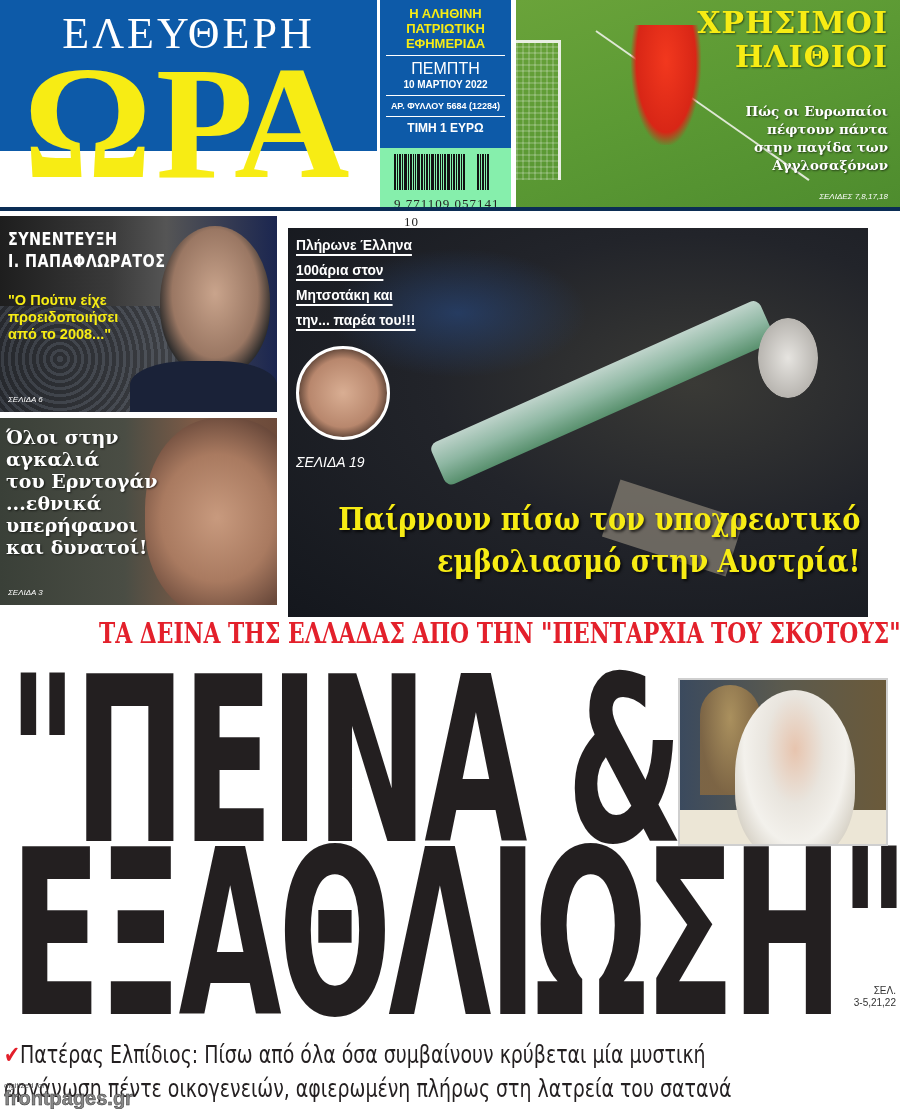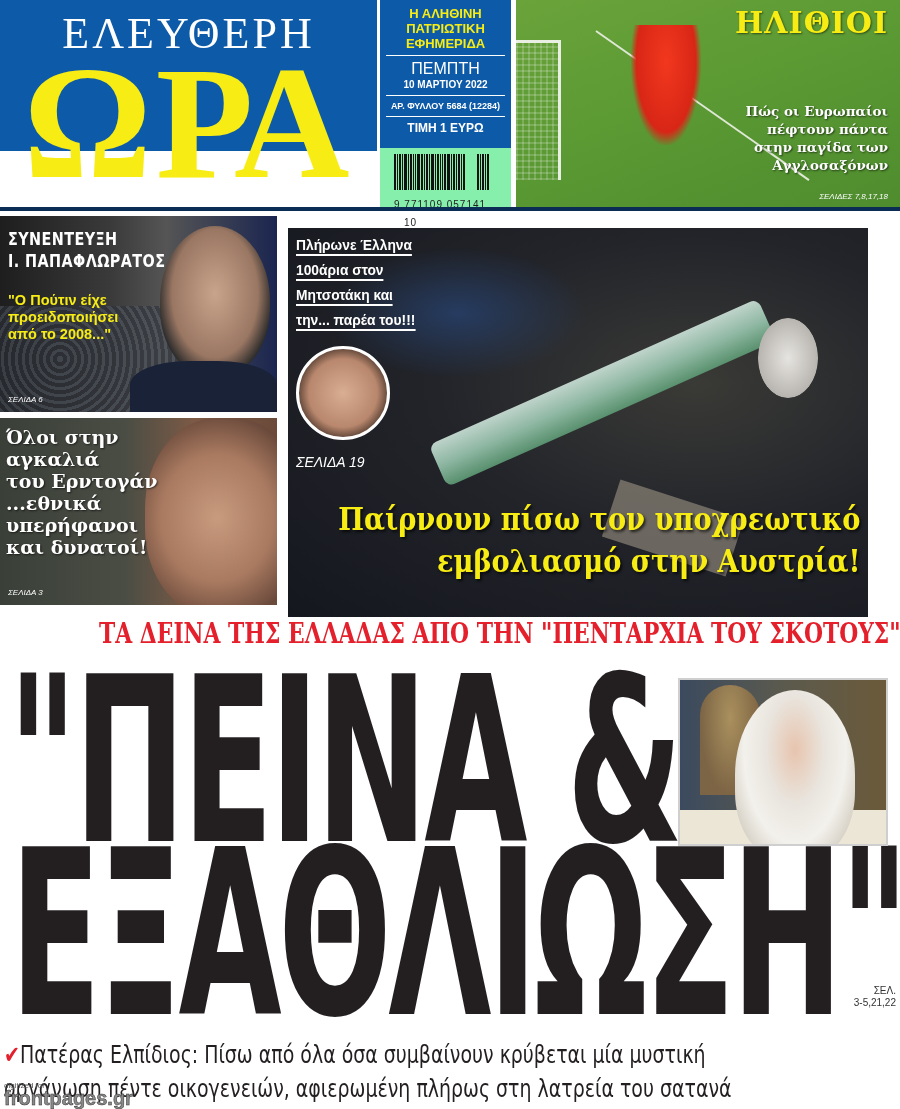--- a/index.html
+++ b/index.html
@@ -26,21 +26,21 @@
   #infobox .tagline { color: #f7ec14; font-weight: bold; font-size: 13px; line-height: 15px; }
   #infobox .rule { height: 1px; background: #ffffff; margin: 4px 2px; }
   #infobox .day { color: #ffffff; font-size: 16px; line-height: 18px; }
   #infobox .date, #infobox .issue, #infobox .price { color: #ffffff; font-weight: bold; }
   #infobox .date { font-size: 10px; line-height: 13px; }
   #infobox .issue { font-size: 9px; line-height: 12px; }
   #infobox .price { font-size: 12px; line-height: 14px; }
   #barcode { position: absolute; left: 14px; top: 154px; width: 110px; height: 48px; }
   #barcode .bars { display: flex; align-items: flex-start; height: 40px; gap: 1px; }
   #barcode .bars span { display: block; background: #111; height: 36px; }
-  #barcode .digits { font-size: 10px; color: #222; font-family: Liberation Sans, sans-serif; letter-spacing: 1px; }
+  #barcode .digits { font-size: 13px; color: #222; font-family: Liberation Serif, serif; letter-spacing: 1px; }
 
   
   #football { left: 516px; top: 0; width: 384px; height: 207px; overflow: hidden;
     background: linear-gradient(160deg, #6aa33a 0%, #5c9a34 45%, #4e8c2e 100%); }
   #football .goal { position: absolute; left: 0; top: 40px; width: 45px; height: 140px;
     border-top: 3px solid #e9efe3; border-right: 3px solid #e9efe3;
     background: repeating-linear-gradient(0deg, rgba(255,255,255,0.18) 0 2px, transparent 2px 6px),
                 repeating-linear-gradient(90deg, rgba(255,255,255,0.18) 0 2px, transparent 2px 6px); }
   #football .line { position: absolute; left: 80px; top: 30px; width: 260px; height: 2px; background: #dfe8d5; transform: rotate(35deg); transform-origin: left center; }
   #football .devil { position: absolute; left: 115px; top: 25px; width: 70px; height: 120px;
@@ -185,20 +185,21 @@
     <span class="digits">9 771109 057141</span>
     <span class="digits" style="margin-left:10px">10</span>
   </div>
 </div>
 
 <div id="football" class="abs">
   <div class="goal"></div>
   <div class="line"></div>
   <div class="devil"></div>
   <div class="headline">
+    <div>ΧΡΗΣΙΜΟΙ</div>
     <div>ΗΛΙΘΙΟΙ</div>
   </div>
   <div class="sub">
     <div>Πώς οι Ευρωπαίοι</div>
     <div>πέφτουν πάντα</div>
     <div>στην παγίδα των</div>
     <div>Αγγλοσαξόνων</div>
   </div>
   <div class="pages">ΣΕΛΙΔΕΣ 7,8,17,18</div>
 </div>

